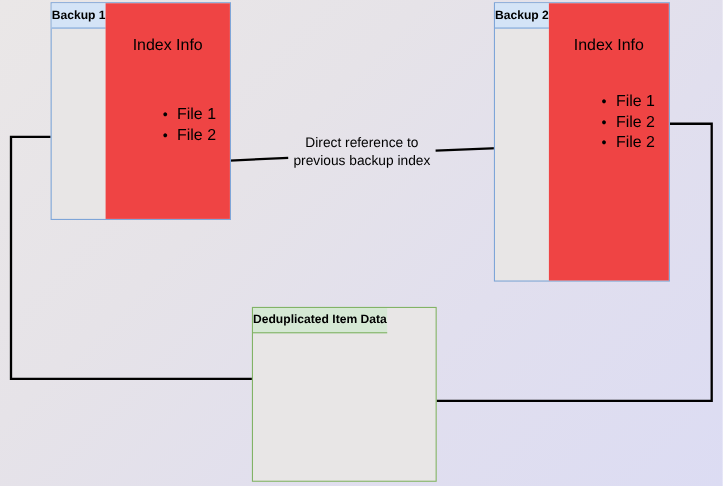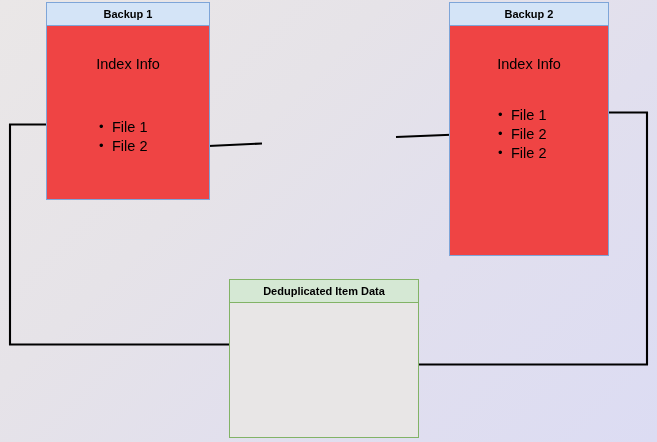--- a/index.html
+++ b/index.html
@@ -25,21 +25,20 @@
     width: 657px;
     height: 442px;
     pointer-events: none;
   }
   .box {
     position: absolute;
     box-sizing: border-box;
     border: 1.4px solid #7ea5d8;
     background: #e8e6e6;
     display: flex;
-    flex-direction: column;
   }
   .box.green {
     border-color: #82b366;
   }
   .box-header {
     box-sizing: border-box;
     height: 23px;
     line-height: 22px;
     text-align: center;
     font-size: 11px;
@@ -131,18 +130,20 @@
     <div class="box-body">
       <div class="index-title">Index Info</div>
       <ul class="file-list" style="left:48px; top:80px;">
         <li>File 1</li>
         <li>File 2</li>
         <li>File 2</li>
       </ul>
     </div>
   </div>
 
-  <div class="box green" style="left:229px; top:279px; width:190px; height:159px;">
+  <div class="box green" style="left:229px; top:279px; width:168px; height:159px;">
     <div class="box-header">Deduplicated Item Data</div>
   </div>
 
+  <div class="annotation" style="left:248px; top:122px; width:162px;">Direct reference to
+previous backup index</div>
 
 </div>
 
 </body></html>

